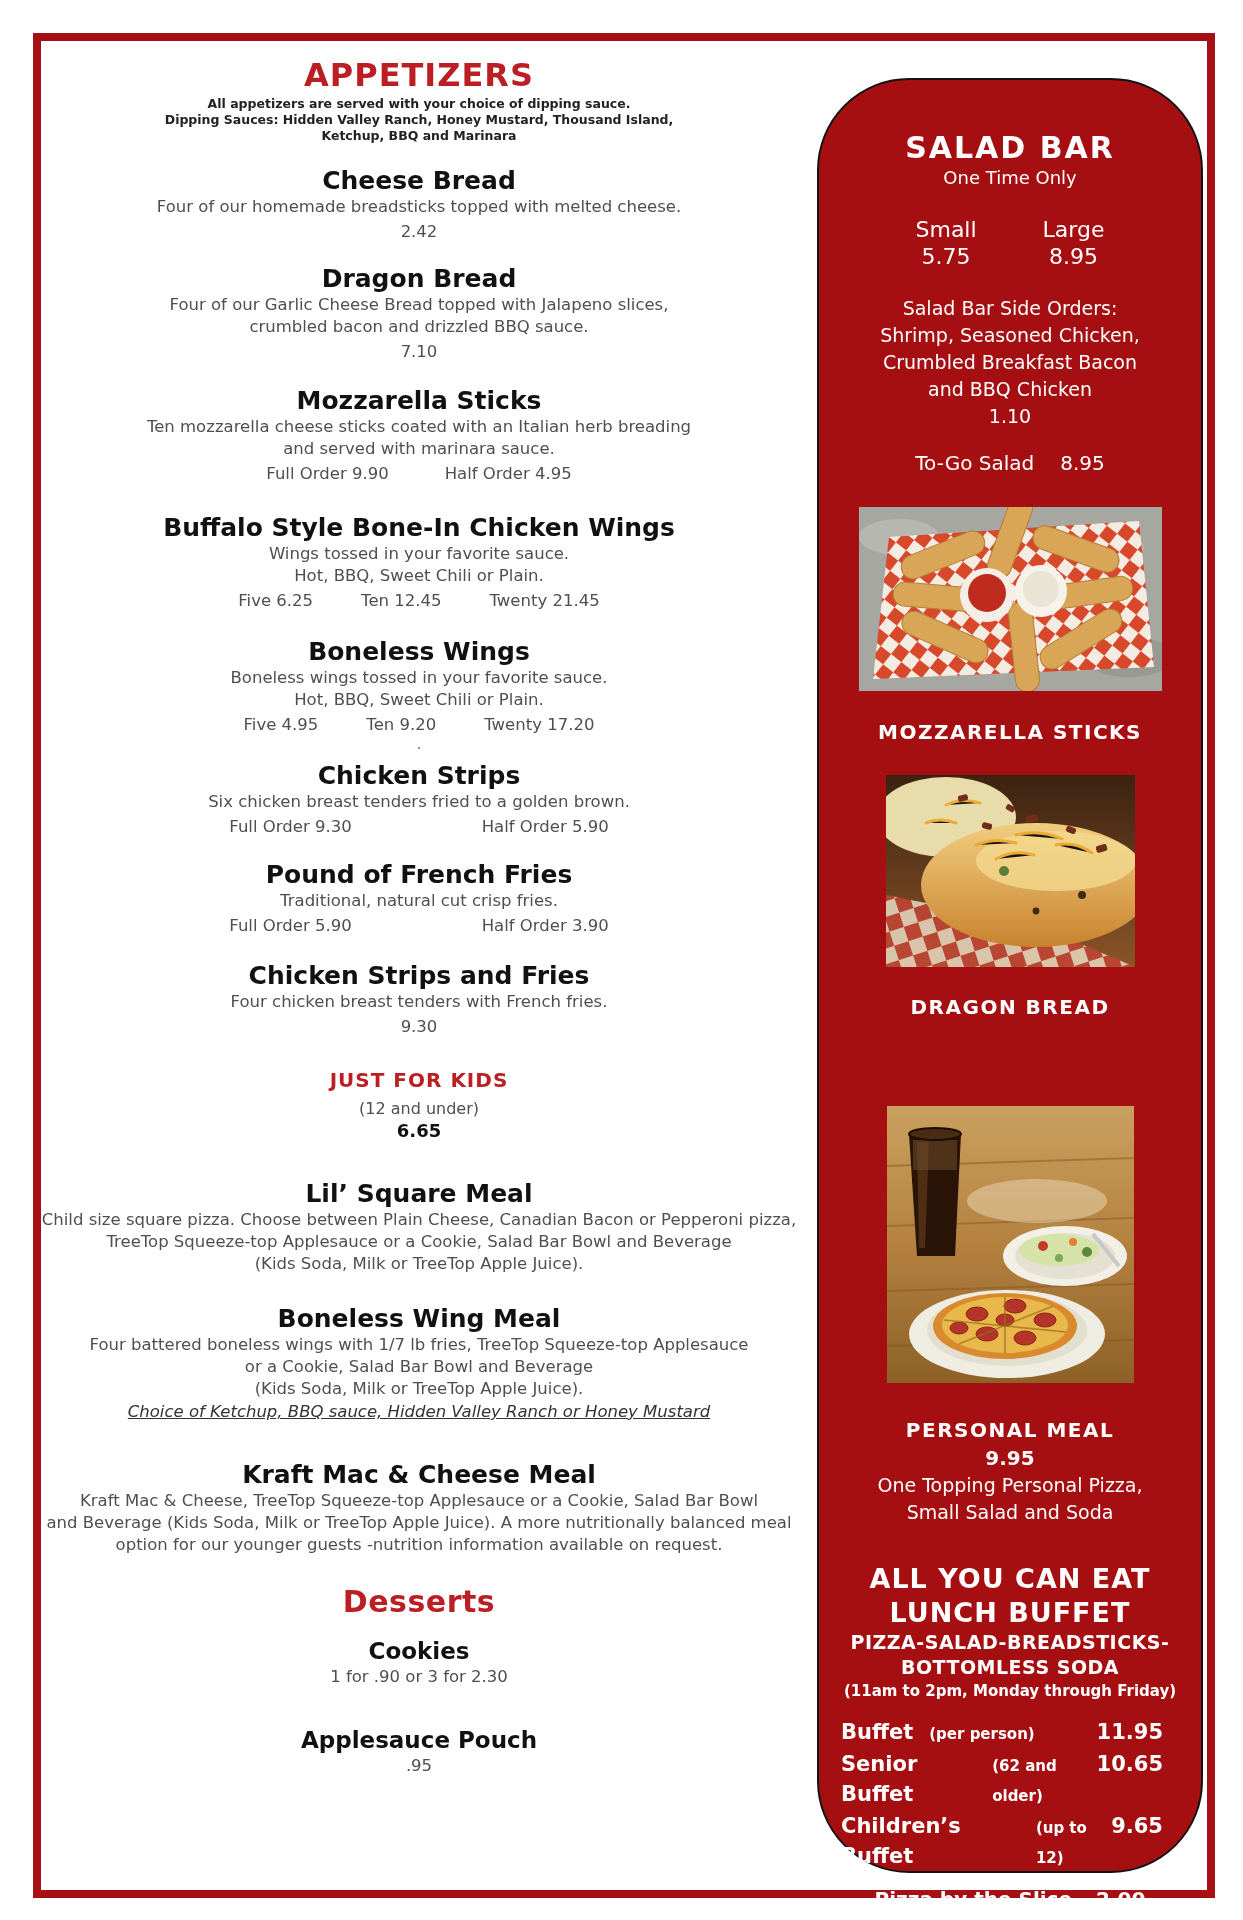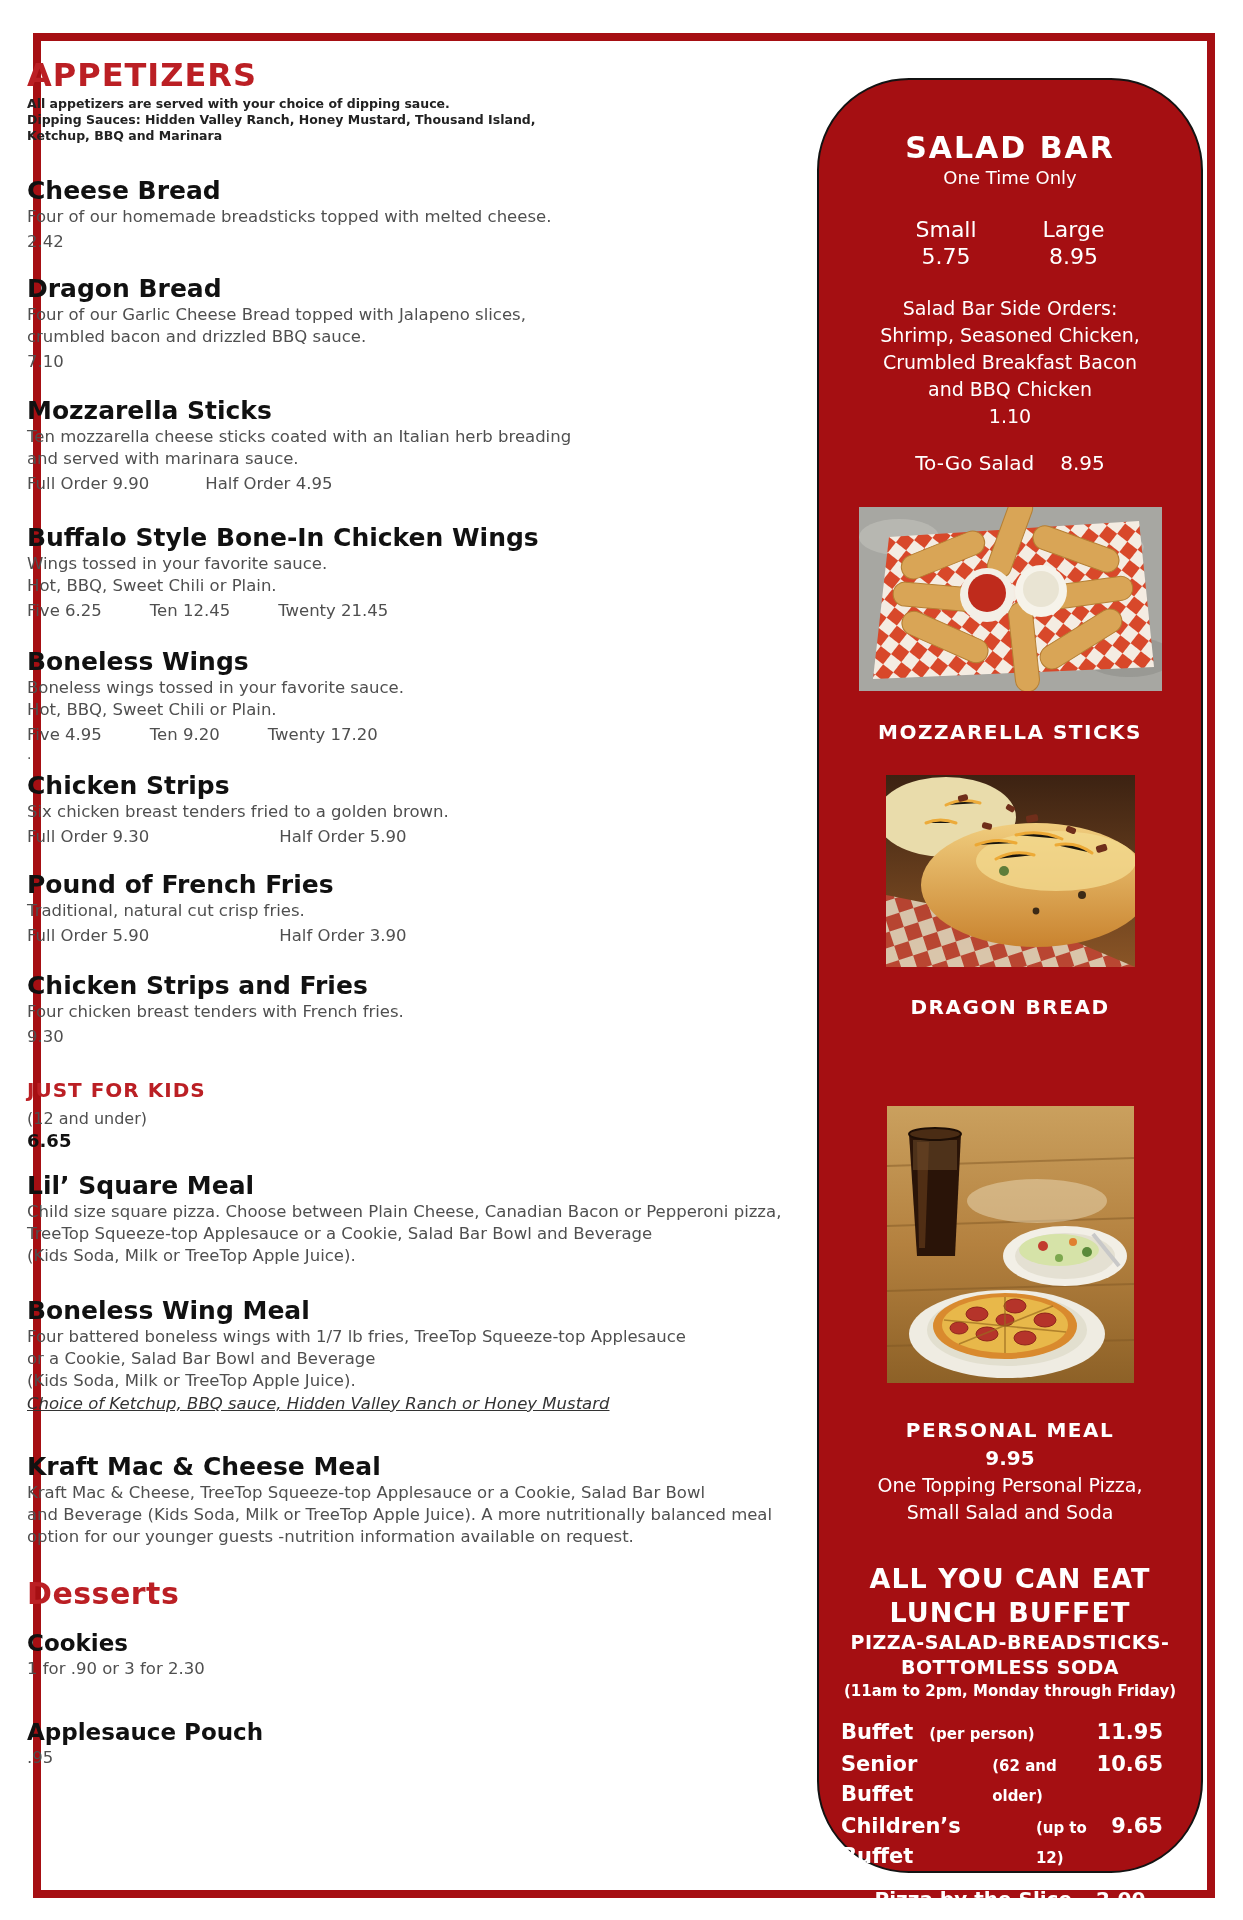--- a/index.html
+++ b/index.html
@@ -2,21 +2,21 @@
 <html><head>
 <meta charset="utf-8">
 <style>
   html,body{margin:0;padding:0;background:#ffffff;}
   .page{position:relative;width:1243px;height:1920px;background:#ffffff;
         font-family:"DejaVu Sans", sans-serif;overflow:hidden;}
   .frame{position:absolute;left:33px;top:33px;right:28px;bottom:22px;
          border:8px solid #a60f13;pointer-events:none;}
 
   
-  .left-col{position:absolute;left:27px;top:45px;width:766px;text-align:left;color:#1a1a1a;}
+  .left-col{position:absolute;left:36px;top:45px;width:766px;text-align:center;color:#1a1a1a;}
   .heading-red{color:#bb1f24;font-weight:bold;font-size:32px;line-height:36px;letter-spacing:1px;margin-top:12px;}
   .notes{margin-top:3px;font-size:12.5px;font-weight:bold;line-height:16px;color:#222;}
   .menu-item{margin-top:26px;}
   .item-title{font-size:25px;line-height:30px;font-weight:bold;color:#111;}
   .item-desc{font-size:16.5px;line-height:22px;color:#4f4f4f;}
   .price-row{display:inline-flex;gap:56px;font-size:16.5px;line-height:22px;color:#4f4f4f;margin-top:3px;}
   .price-row.gap-wide{gap:130px;}
   .price-row.gap-mid{gap:48px;}
   .tiny-dot{font-size:14px;color:#4f4f4f;line-height:16px;}
   .kids-sub{font-size:16px;color:#4f4f4f;line-height:20px;margin-top:2px;}
@@ -64,21 +64,21 @@
   <div class="left-col">
 
     <div class="heading-red">APPETIZERS</div>
     <div class="notes">
       <div>All appetizers are served with your choice of dipping sauce.</div>
       <div>Dipping Sauces:  Hidden Valley Ranch, Honey Mustard, Thousand Island,</div>
       <div>Ketchup, BBQ and Marinara</div>
     </div>
 
 
-    <div class="menu-item" style="margin-top:32px">
+    <div class="menu-item" style="margin-top:22px">
       <div class="item-title">Cheese Bread</div>
       <div class="item-desc">Four of our homemade breadsticks topped with melted cheese.</div>
       <div class="price-row">
         <span>2.42</span>
       </div>
     </div>
 
     <div class="menu-item" style="margin-top:21px">
       <div class="item-title">Dragon Bread</div>
       <div class="item-desc">Four of our Garlic Cheese Bread topped with Jalapeno slices,</div>
@@ -144,21 +144,21 @@
       <div class="item-desc">Four chicken breast tenders with French fries.</div>
       <div class="price-row">
         <span>9.30</span>
       </div>
     </div>
 
     <div class="heading-red" style="margin-top:25px;font-size:20px;line-height:34px;">JUST FOR KIDS</div>
     <div class="kids-sub">(12 and under)</div>
     <div class="kids-price">6.65</div>
 
-    <div class="menu-item" style="margin-top:18px">
+    <div class="menu-item" style="margin-top:36px">
       <div class="item-title">Lil’ Square Meal</div>
       <div class="item-desc">Child size square pizza.  Choose between Plain Cheese, Canadian Bacon or Pepperoni pizza,</div>
       <div class="item-desc">TreeTop Squeeze-top Applesauce or a Cookie, Salad Bar Bowl and Beverage</div>
       <div class="item-desc">(Kids Soda, Milk or TreeTop Apple Juice).</div>
     </div>
 
     <div class="menu-item" style="margin-top:29px">
       <div class="item-title">Boneless Wing Meal</div>
       <div class="item-desc">Four battered boneless wings with 1/7 lb fries, TreeTop Squeeze-top Applesauce</div>
       <div class="item-desc">or a Cookie, Salad Bar Bowl and Beverage</div>

